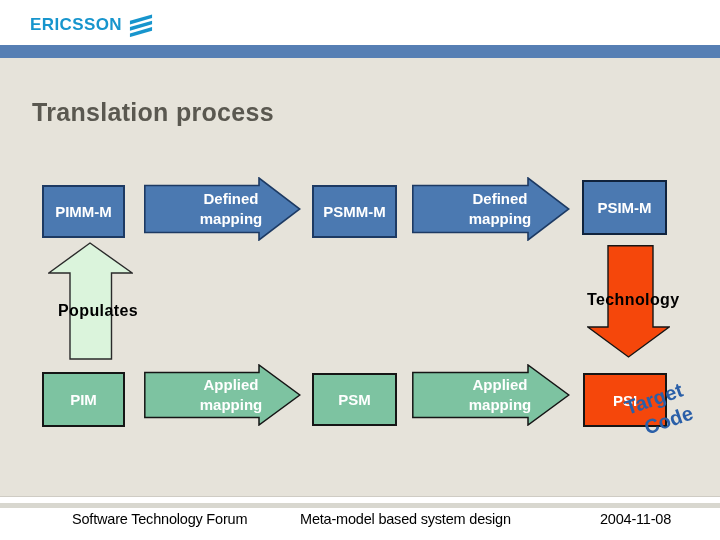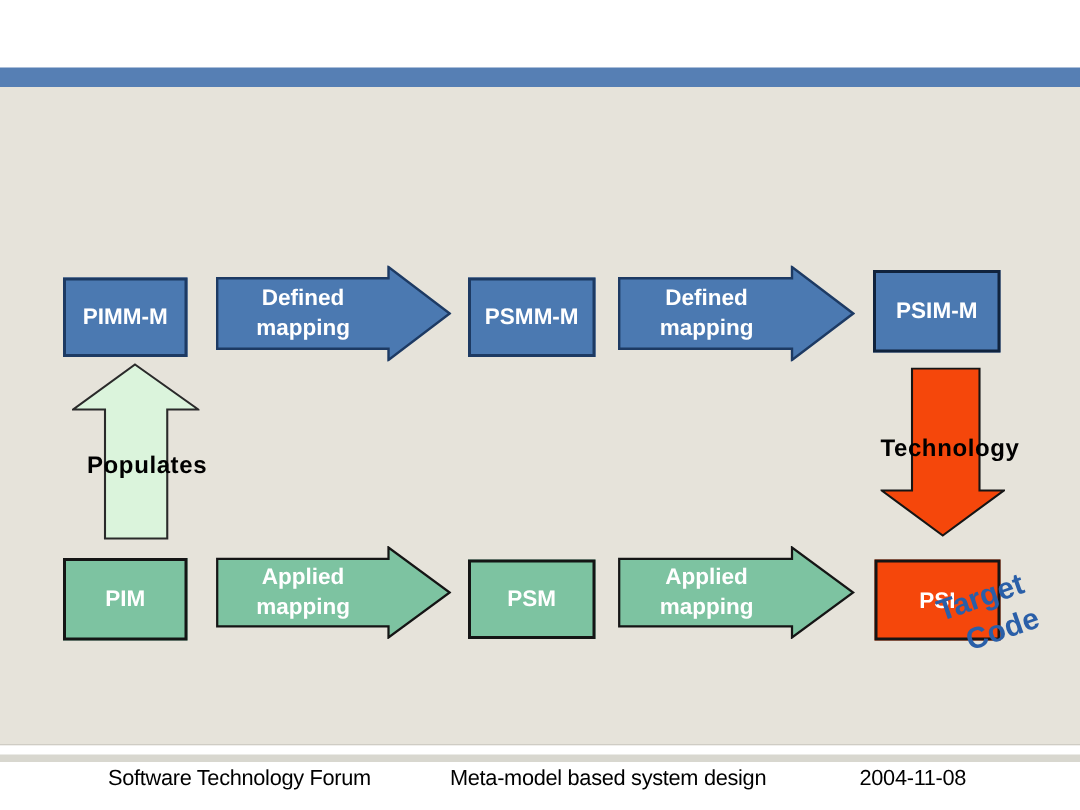--- a/index.html
+++ b/index.html
@@ -20,39 +20,50 @@
   
   .dbox { position:absolute; display:flex; flex-direction:row; align-items:center;
     justify-content:center; text-align:center; font-weight:700; color:#fff;
     font-size:15px; line-height:19px; box-sizing:border-box; }
   .blue { background:#4b79b1; border:2px solid #1d3a63; }
   .teal { background:#7dc3a1; border:2px solid #151515; }
   .red  { background:#f5470b; border:2px solid #151515; }
   .arrow-svg { position:absolute; }
   .arrow-label { position:absolute; display:flex; flex-direction:column; align-items:center;
     justify-content:center; color:#fff; font-weight:700; font-size:15px; line-height:20px;
-    text-align:center; }
+    text-align:center;margin-left:29px; }
   .flow-label { position:absolute; font-weight:700; font-size:16px; letter-spacing:0.4px; color:#000; }
   .target-code { position:absolute; left:606px; top:386px; width:104px;
     transform:rotate(-19deg); color:#2a5fa8; font-weight:700; font-size:20px;
     line-height:25px; text-align:center; }
   .target-code .l2 { padding-left:14px; }
   
   .footer-band { position:absolute; left:0; top:497px; width:720px; height:43px; background:#ffffff; }
   .footer-divider { position:absolute; left:0; top:503px; width:720px; height:5px; background:#d8d7cf; }
   .footer-text { position:absolute; top:511px; font-size:14.5px; color:#000; letter-spacing:-0.2px; }
 </style>
 </head>
 <body>
 
 <div class="slide">
 
+  <div class="logo">
+    <span class="wordmark">ERICSSON</span>
+    <svg class="flair" width="24" height="24" viewBox="0 0 24 26">
+      <g fill="#1795cd">
+        <path d="M0,8.5 L24,1.5 L24,5.5 L0,12.5 Z"></path>
+        <path d="M0,15.3 L24,8.3 L24,12.3 L0,19.3 Z"></path>
+        <path d="M0,22.1 L24,15.1 L24,19.1 L0,26.1 Z"></path>
+      </g>
+    </svg>
+  </div>
   <div class="blue-bar"></div>
   <div class="content-bg"></div>
 
+  <div class="slide-title">Translation process</div>
 
   <div class="dbox blue" style="left:42px;top:185px;width:83px;height:53px">
     <span>PIM</span>
     <span>M-M</span>
   </div>
 
   <svg class="arrow-svg" style="left:144px;top:177px" width="157" height="64" viewBox="0 0 157 64">
     <polygon points="0.8,8.5 115,8.5 115,1 155.8,32 115,63 115,55.5 0.8,55.5" fill="#4b79b1" stroke="#1d3a63" stroke-width="1.6"></polygon>
   </svg>
   <div class="arrow-label" style="left:144px;top:184px;width:116px;height:50px">
@@ -118,15 +129,15 @@
 
   <div class="target-code">
     <div class="l1">Target</div>
     <div class="l2">Code</div>
   </div>
 
   <div class="footer-band"></div>
   <div class="footer-divider"></div>
   <div class="footer-text" style="left:300px">Meta-model based system design</div>
   <div class="footer-text" style="left:72px">Software Technology Forum</div>
-  <div class="footer-text" style="left:573px">2004-11-08</div>
+  <div class="footer-text" style="left:600px">2004-11-08</div>
 
 </div>
 
 </body></html>

